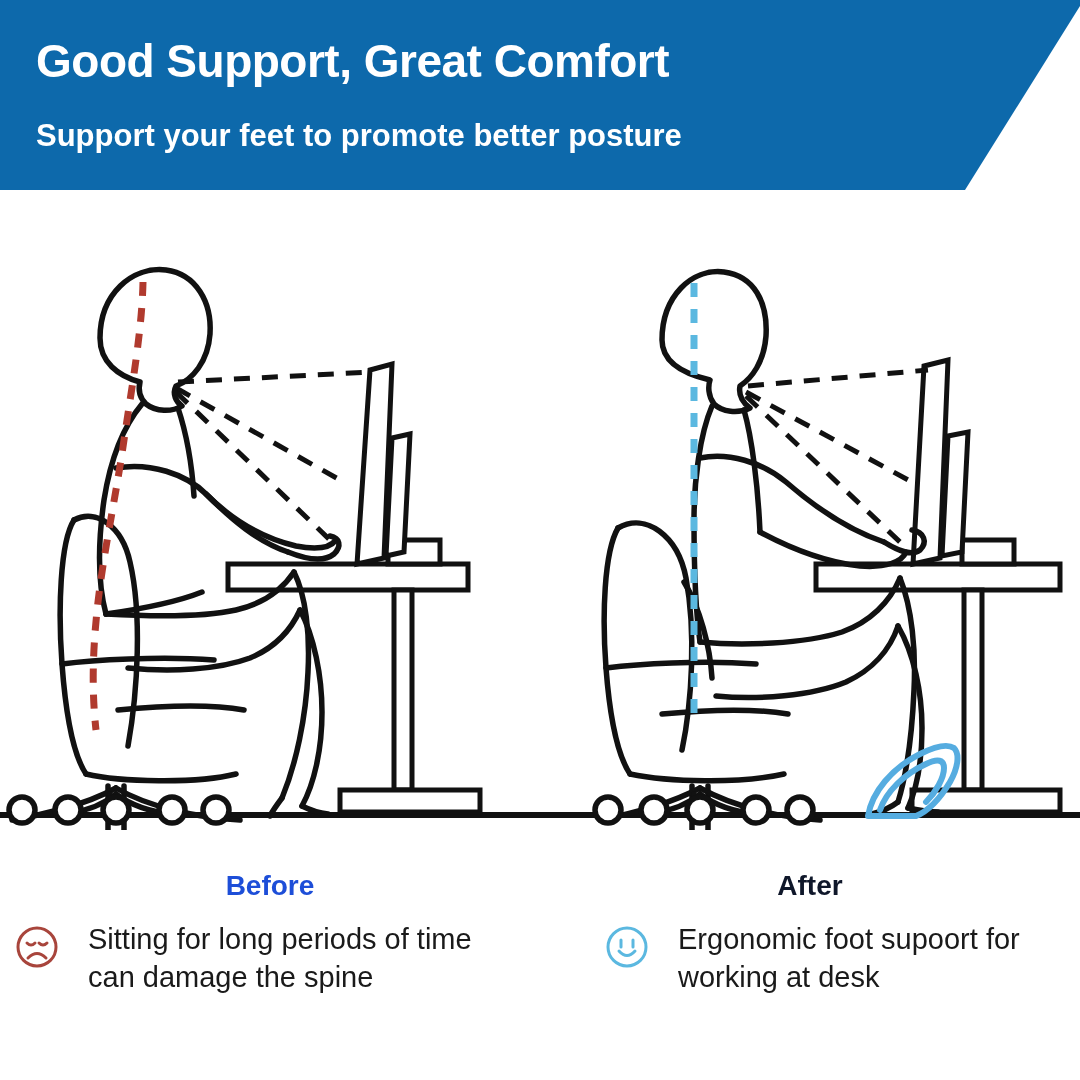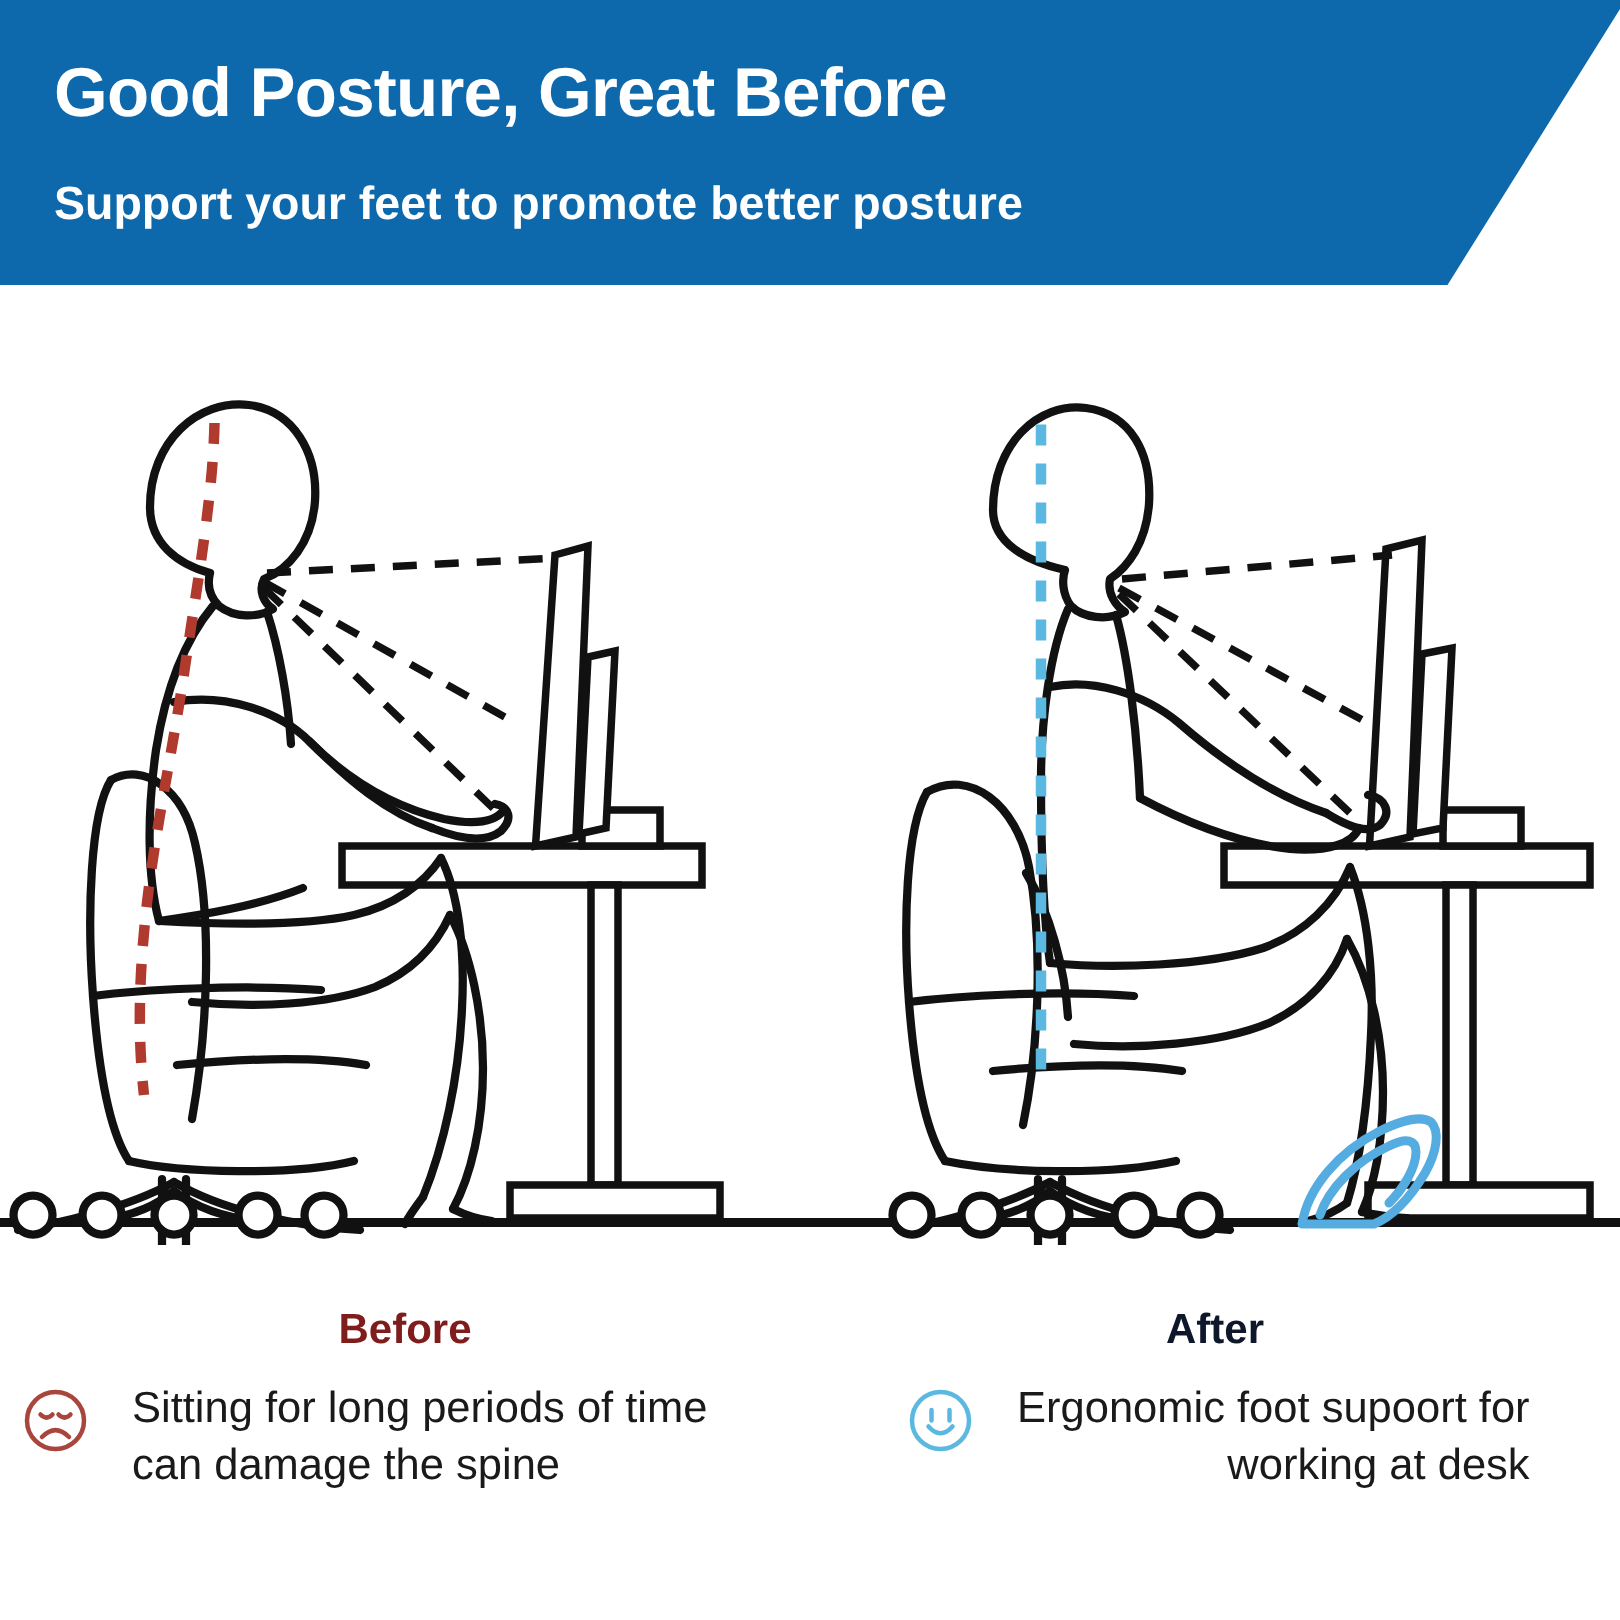--- a/index.html
+++ b/index.html
@@ -61,48 +61,48 @@
   .caption-col.right { left: 540px; }
 
   .caption-head {
     position: absolute;
     top: 30px;
     width: 100%;
     text-align: center;
     font-size: 28px;
     font-weight: bold;
   }
-  .caption-head.before { color: #7f1d1d; }
+  .caption-head.before { color: #1d4ed8; }
   .caption-head.after  { color: #0f172a; }
 
   .caption-row {
     position: absolute;
     top: 80px;
     display: flex;
     align-items: flex-start;
     gap: 28px;
   }
   .caption-col.left  .caption-row { left: 14px; }
-  .caption-col.right .caption-row { left: 64px; text-align: right; }
+  .caption-col.right .caption-row { left: 64px; }
 
   .face-icon { flex: 0 0 auto; margin-top: 4px; }
   .caption-text {
     font-size: 29px;
     line-height: 1.32;
     color: #1a1a1a;
     white-space: pre-line;
   }
 </style>
 </head>
 <body>
 
 <div id="page">
 
   <div class="banner">
-    <div class="banner-title">Good Posture, Great Before</div>
+    <div class="banner-title">Good Support, Great Comfort</div>
     <div class="banner-subtitle">Support your feet to promote better posture</div>
   </div>
 
   <div class="illustration">
     <svg width="1080" height="640" viewBox="0 0 1080 640">
       <defs>
         <style>
           .ln   { fill:none; stroke:#111111; stroke-width:5.5; stroke-linecap:round; stroke-linejoin:round; }
           .ln2  { fill:none; stroke:#111111; stroke-width:5; stroke-linecap:square; stroke-linejoin:miter; }
           .sight{ fill:none; stroke:#111111; stroke-width:5; stroke-dasharray:16 12; stroke-linecap:butt; }

